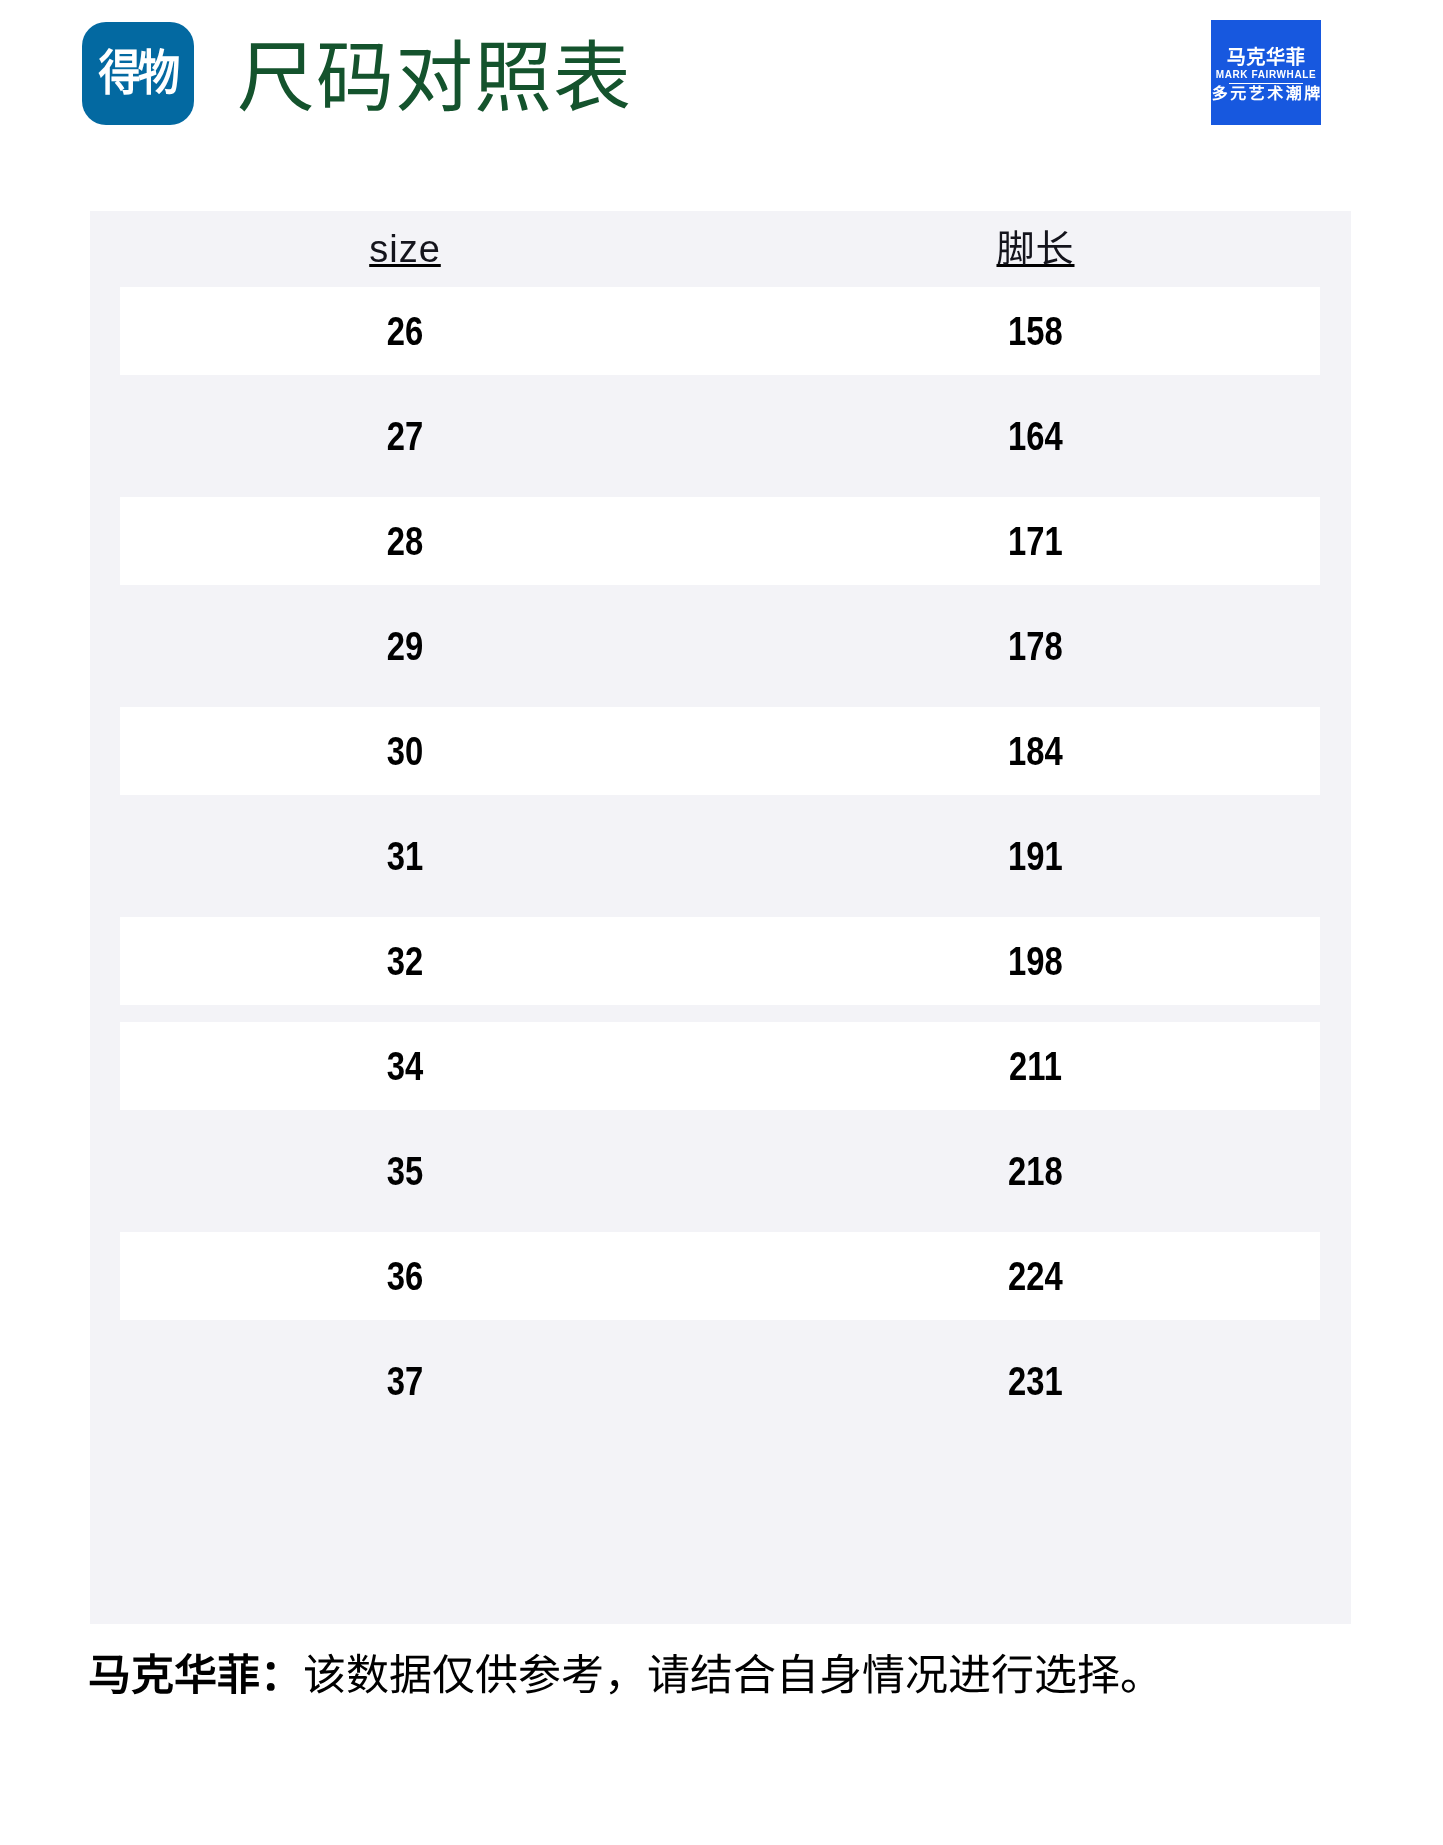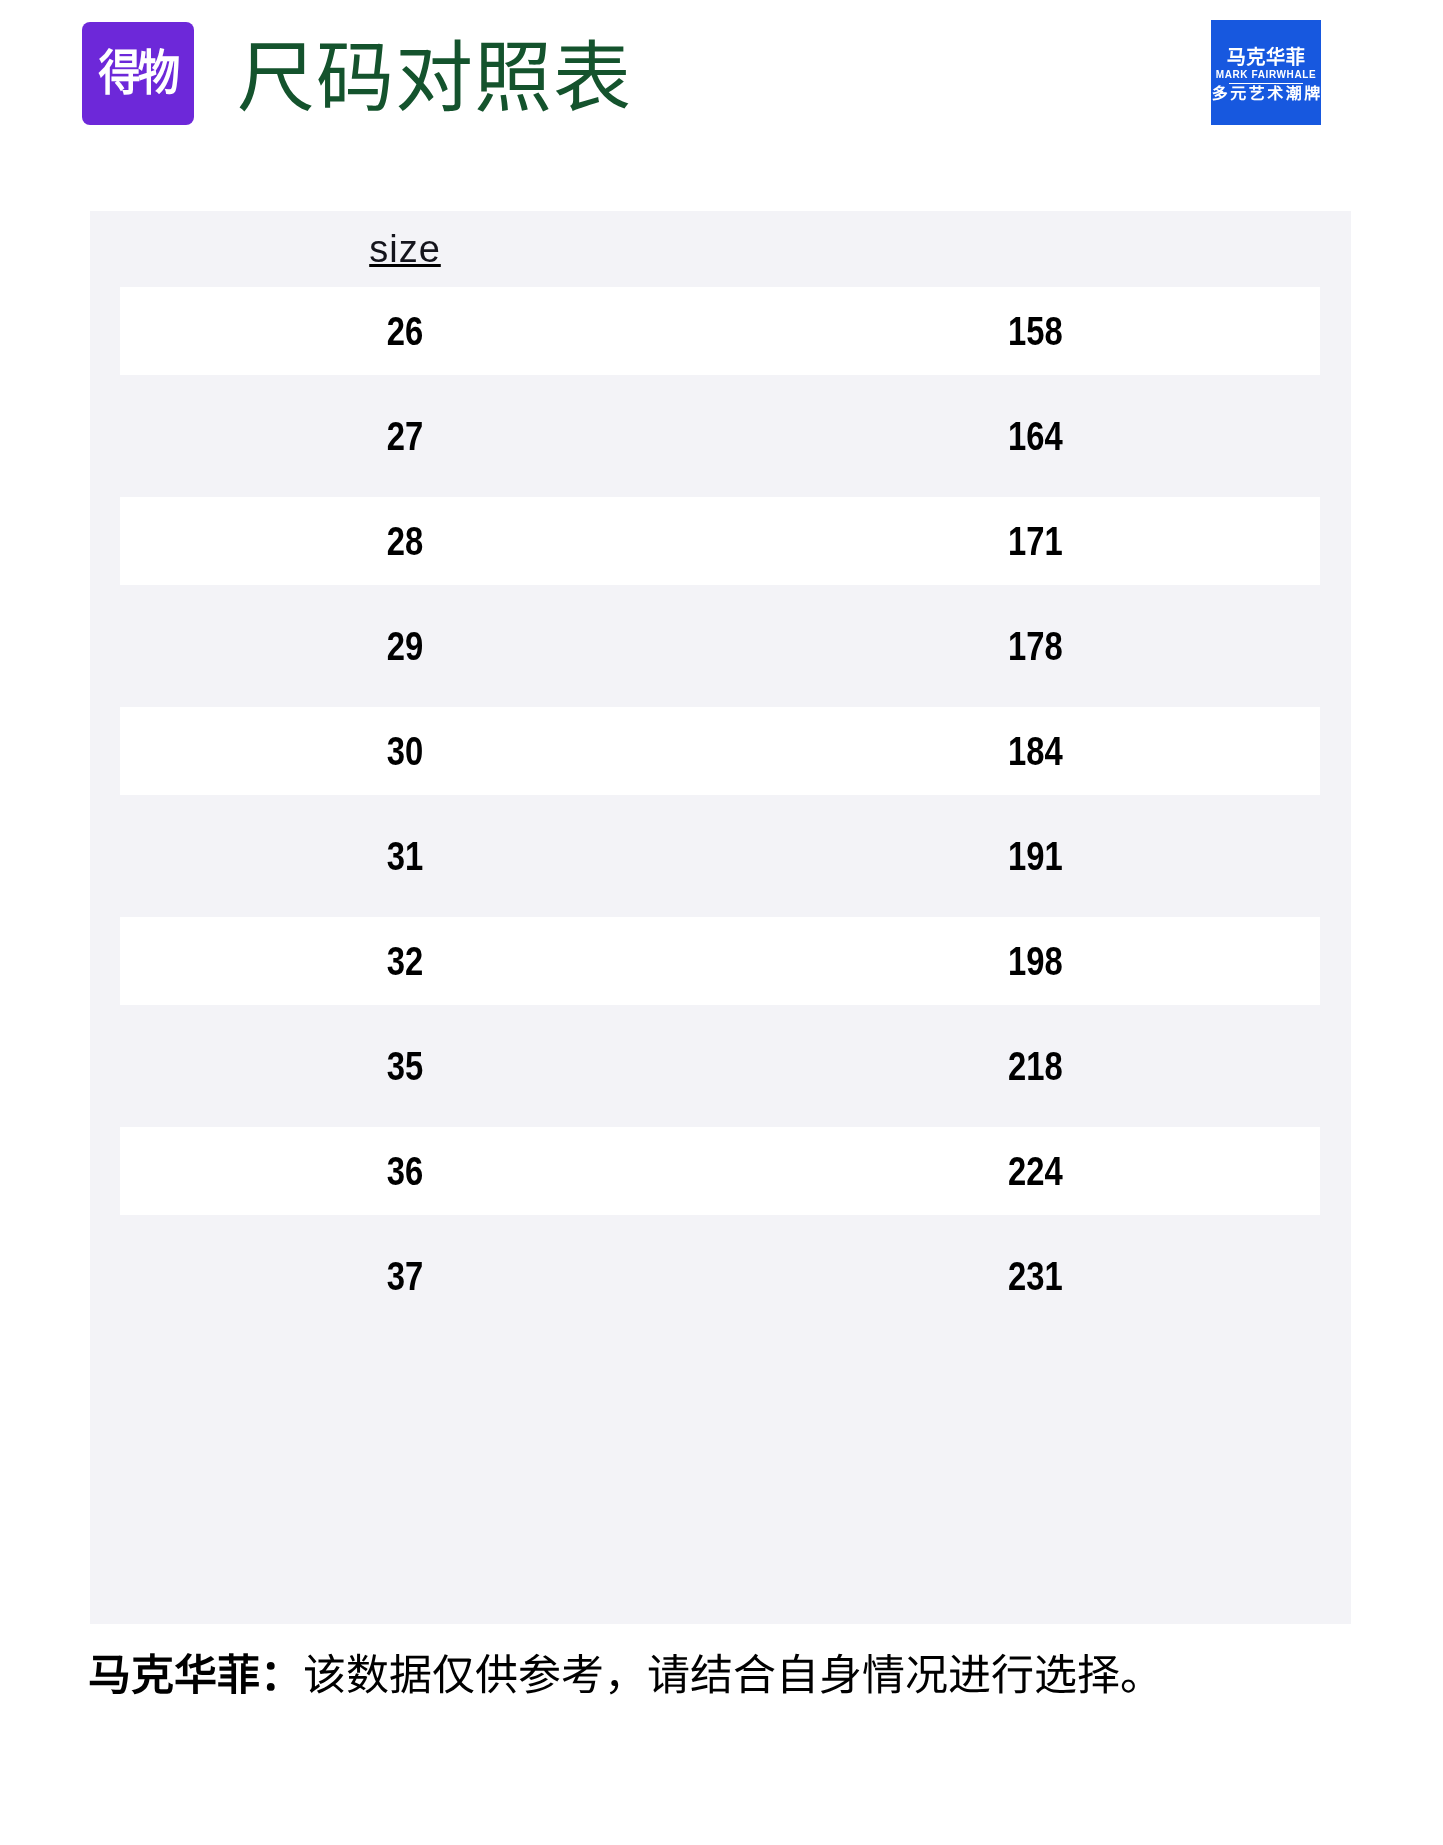--- a/index.html
+++ b/index.html
@@ -25,22 +25,22 @@
     width: 1443px;
     height: 150px;
   }
 
   .dewu-badge {
     position: absolute;
     left: 82px;
     top: 22px;
     width: 112px;
     height: 103px;
-    background: #6d28d9;
-    border-radius: 8px;
+    background: #0369a1;
+    border-radius: 24px;
     display: flex;
     align-items: center;
     justify-content: center;
     overflow: hidden;
   }
   .dewu-badge-text {
     color: #ffffff;
     font-size: 49px;
     line-height: 1;
     font-weight: 700;
@@ -214,20 +214,21 @@
     <span class="brand-rule"></span>
     <span class="brand-tag">多元艺术潮牌</span>
   </div>
 
 </div>
 
 <div class="table-panel">
 
   <div class="table-head">
     <div class="cell col-size">size</div>
+    <div class="cell col-value">脚长</div>
   </div>
 
   <div class="rows">
 
     <div class="row alt">
       <div class="cell col-size">26</div>
       <div class="cell col-value">158</div>
     </div>
 
     <div class="row">
@@ -254,20 +255,24 @@
       <div class="cell col-size">31</div>
       <div class="cell col-value">191</div>
     </div>
 
     <div class="row alt">
       <div class="cell col-size">32</div>
       <div class="cell col-value">198</div>
     </div>
 
 
+    <div class="row alt">
+      <div class="cell col-size">34</div>
+      <div class="cell col-value">211</div>
+    </div>
 
     <div class="row">
       <div class="cell col-size">35</div>
       <div class="cell col-value">218</div>
     </div>
 
     <div class="row alt">
       <div class="cell col-size">36</div>
       <div class="cell col-value">224</div>
     </div>

